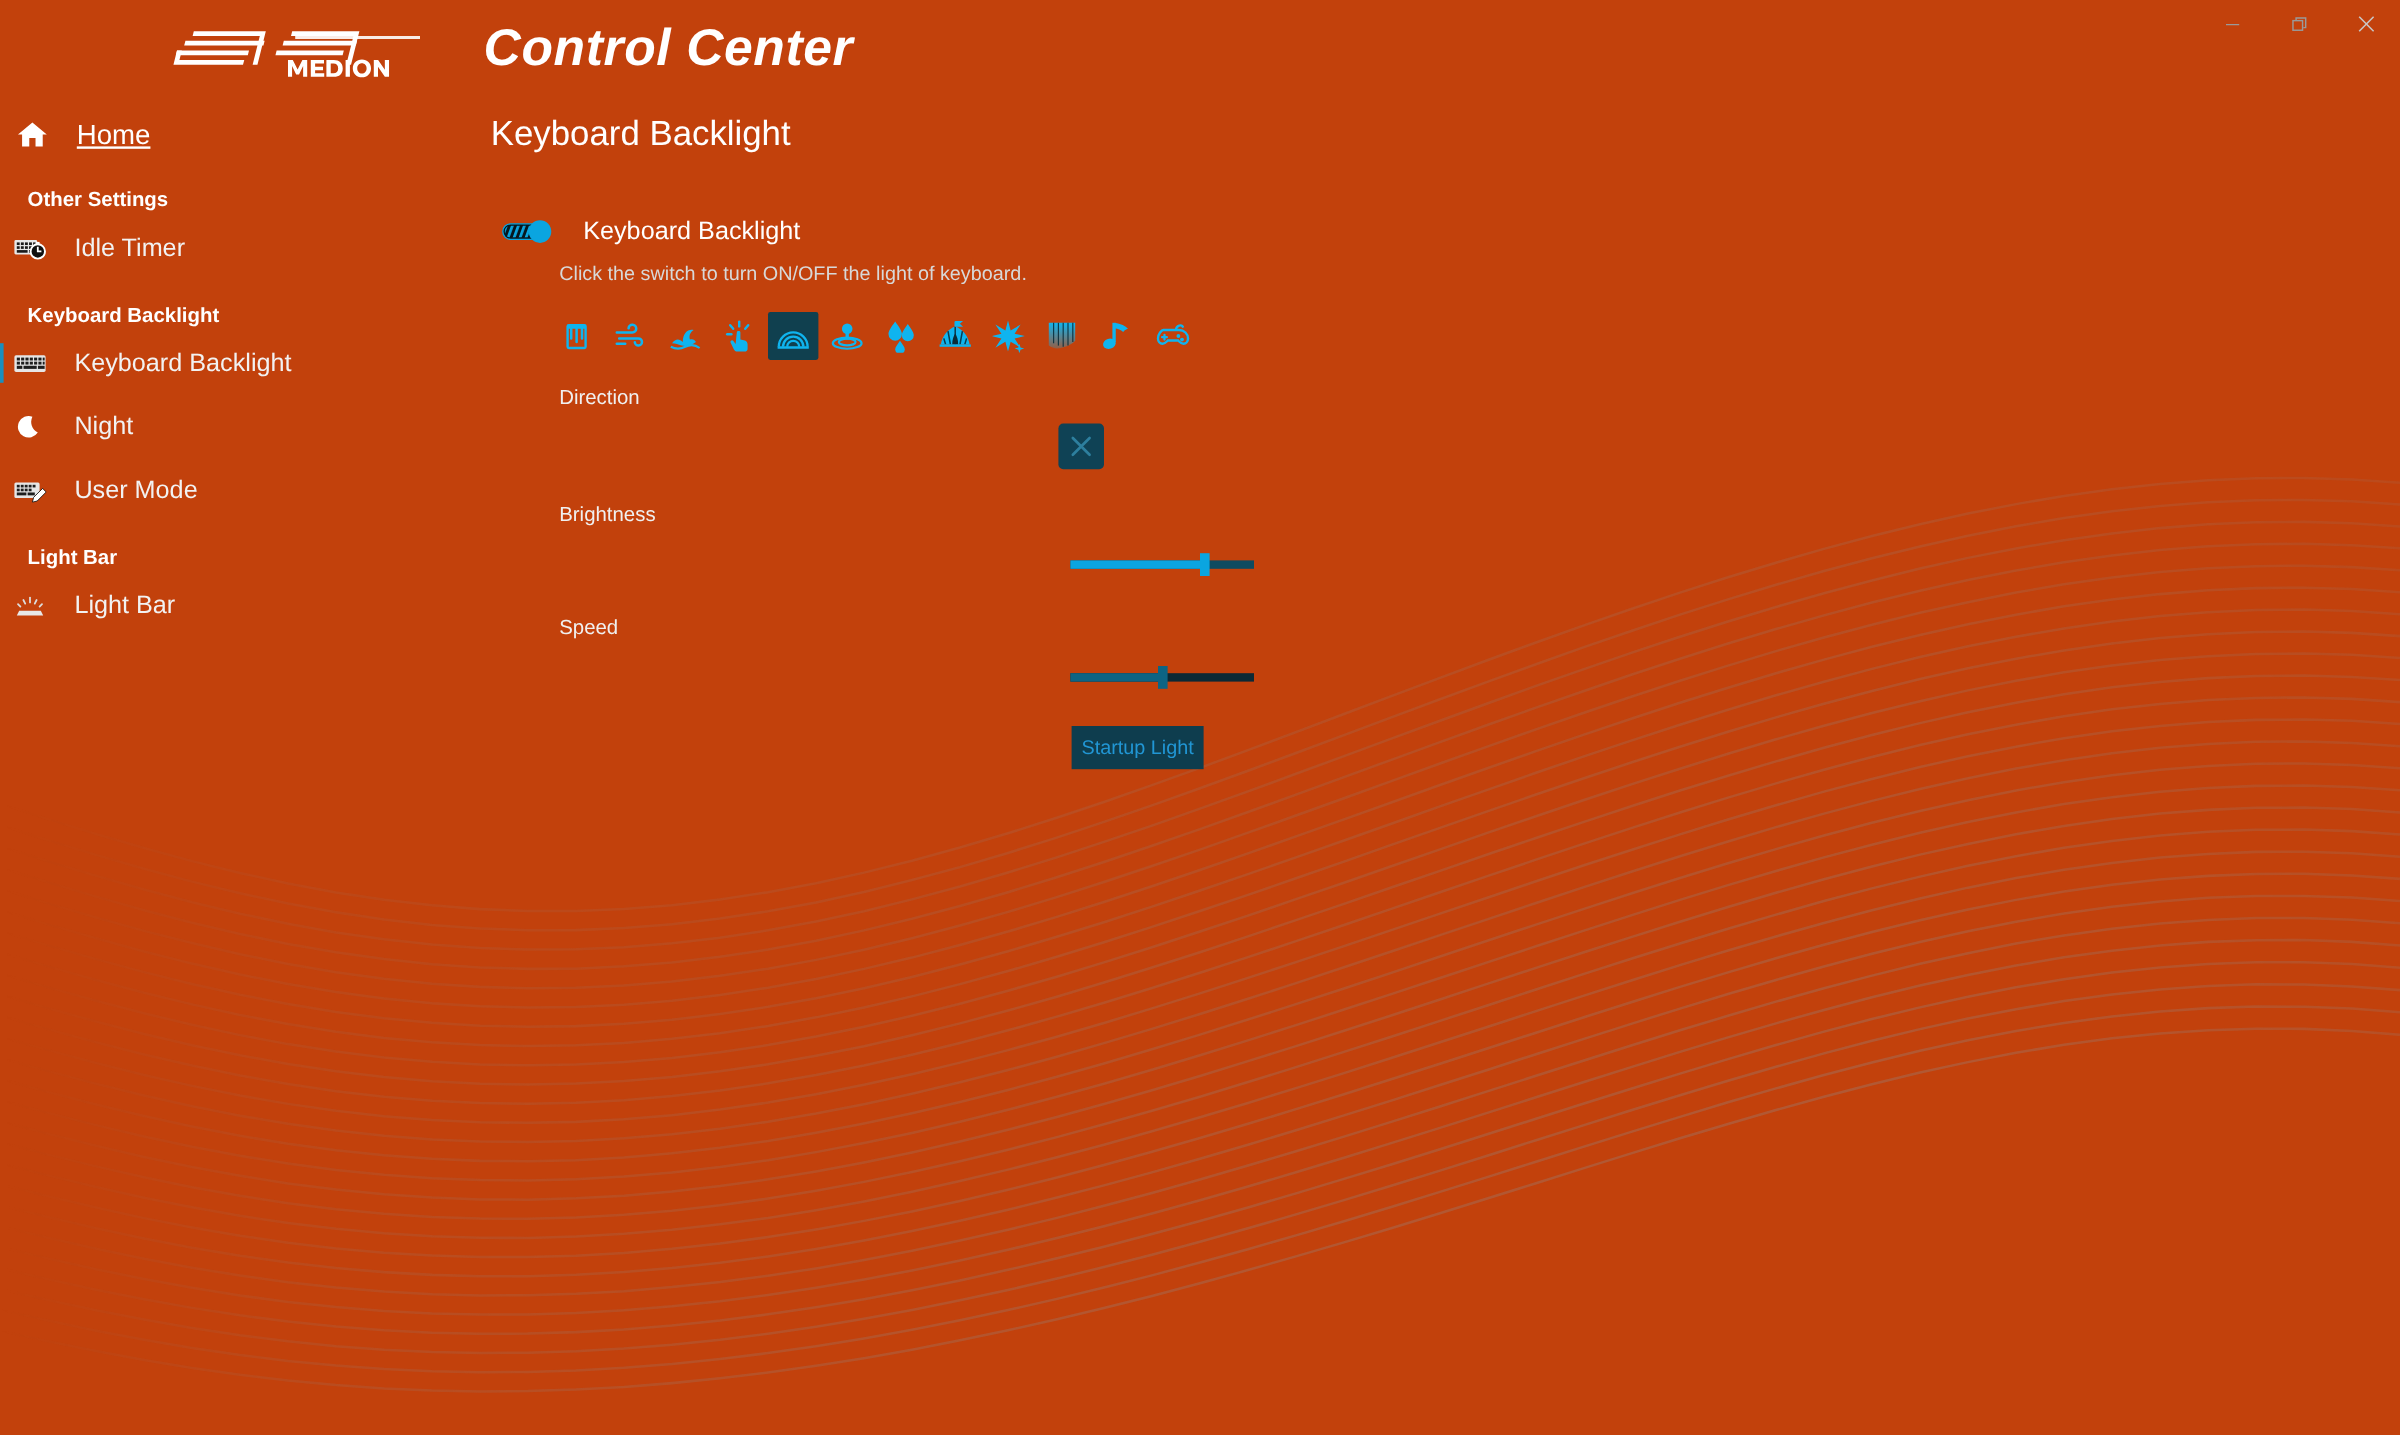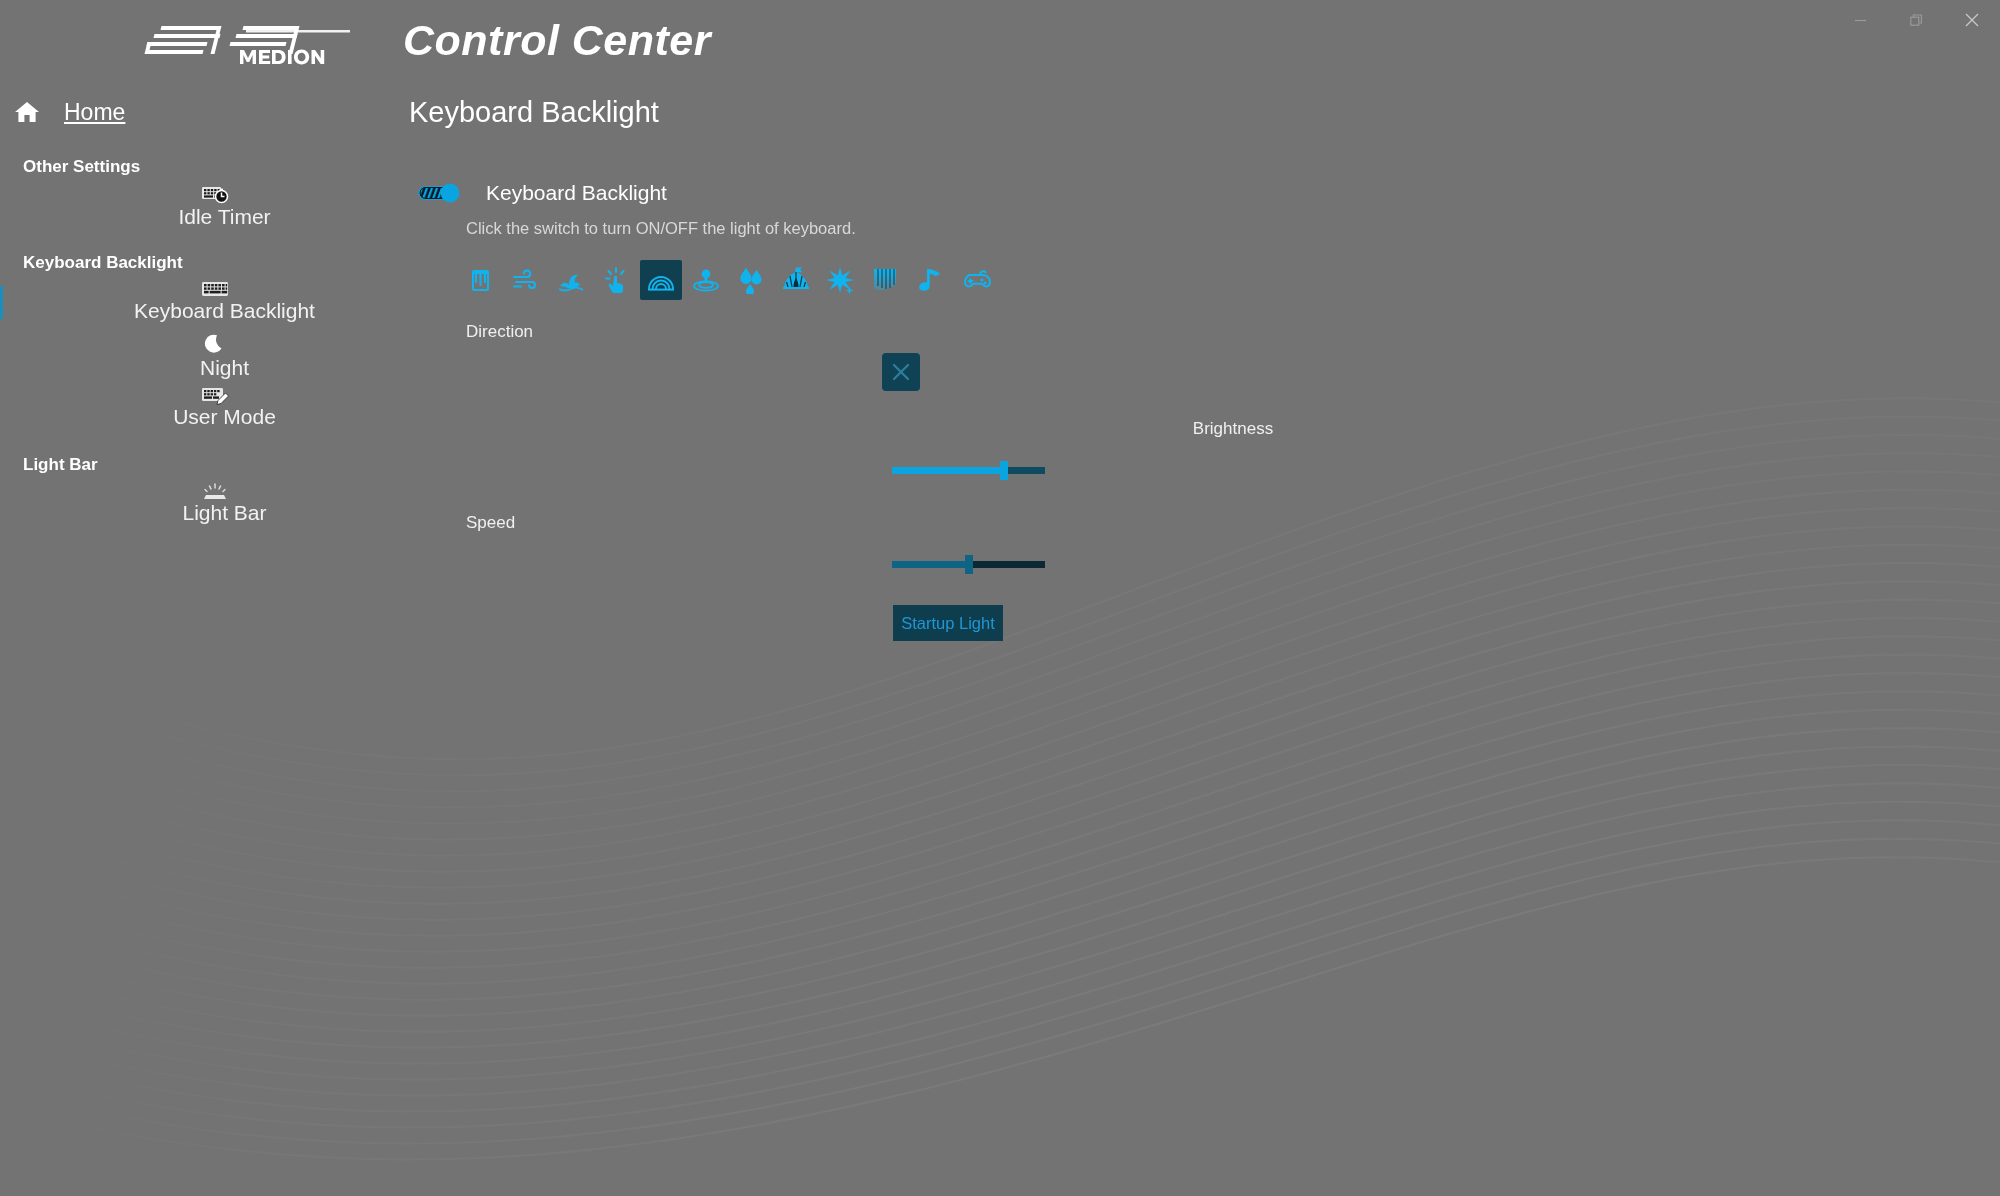--- a/index.html
+++ b/index.html
@@ -10,21 +10,21 @@
     background: #000000;
     overflow: hidden;
     font-family: "Liberation Sans", sans-serif;
     color: #ffffff;
   }
 
   #app {
     position: relative;
     width: 2000px;
     height: 1196px;
-    background: #737373;
+    background: #c2410c;
     overflow: hidden;
   }
 
   
   #bg-waves {
     position: absolute;
     left: 0; top: 0;
     width: 2000px; height: 1196px;
     z-index: 0;
     pointer-events: none;
@@ -116,22 +116,21 @@
     font-weight: bold;
     color: #ffffff;
   }
 
   .nav-item {
     position: relative;
     display: flex;
     align-items: center;
     height: 47px;
     margin-top: 6px;
-    padding-left: 29px;
-    flex-direction: column;
+    padding-left: 8px;
   }
   .nav-item .ic {
     width: 34px;
     display: flex;
     justify-content: center;
     align-items: center;
   }
   .nav-item .lbl {
     margin-left: 20px;
     font-size: 21px;
@@ -203,21 +202,21 @@
     background: #10404f;
   }
 
   
   .sec-label {
     margin-left: 66px;
     font-size: 17px;
     color: #f0f0f0;
   }
   .sec-label.direction { margin-top: 22px; }
-  .sec-label.brightness { margin-top: 28px; text-align: center; }
+  .sec-label.brightness { margin-top: 28px; }
   .sec-label.speed { margin-top: 34px; }
 
   .dir-btn {
     margin-top: 11px;
     margin-left: 482px;
     width: 38px; height: 38px;
     background: #0f4255;
     border-radius: 4px;
     display: flex;
     align-items: center;

